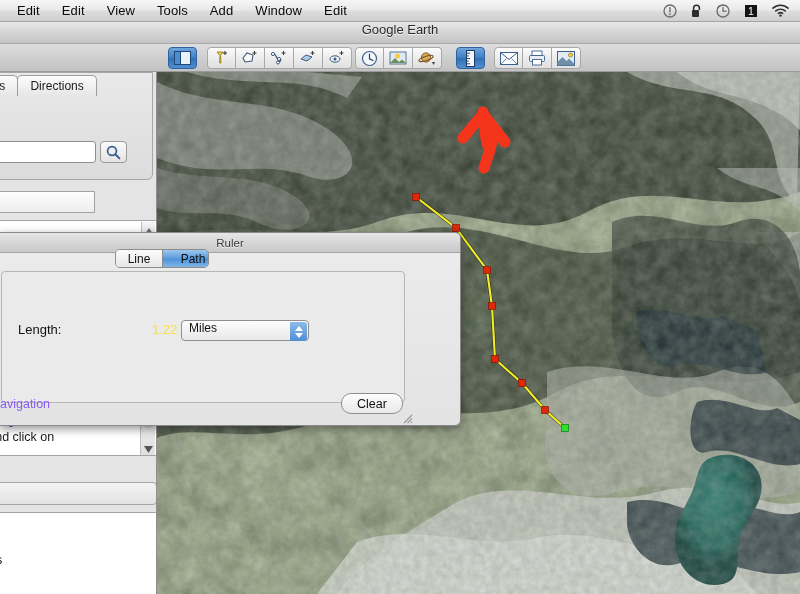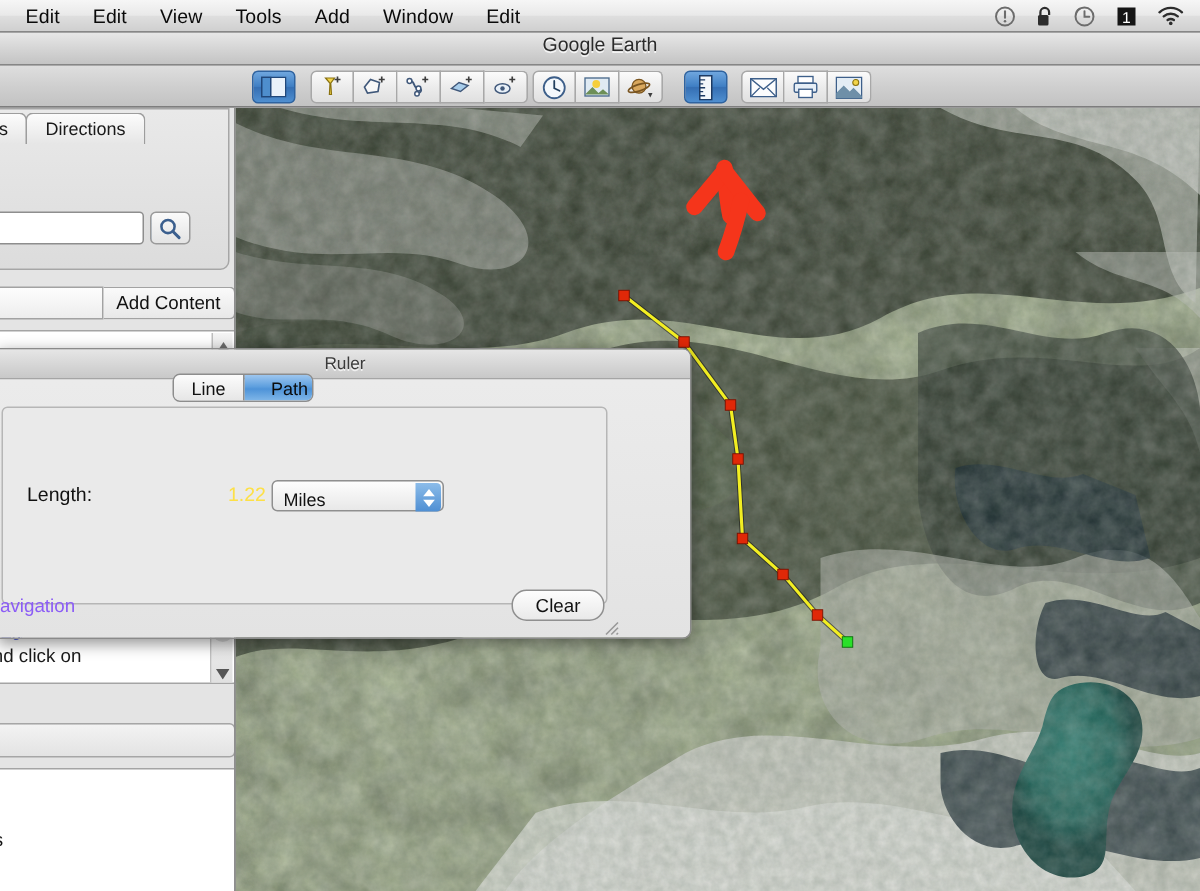--- a/index.html
+++ b/index.html
@@ -176,23 +176,23 @@
   }
   .seg.sel {
     background: linear-gradient(to bottom,#9dc6ef 0%,#5fa0df 45%,#4e93d8 55%,#7fb6e8 100%);
     color: #0b0b0b;
   }
   .seg + .seg { border-left: 1px solid #8d8d8d; padding-left: 15px; }
 
   .length-label { position: absolute; left: 18px; top: 322px; font-size: 13px; color: #111; }
   .length-value { position: absolute; left: 152px; top: 322px; font-size: 13px; color: #fde047; }
   .unit-popup {
-    position: absolute; left: 181px; top: 320px; width: 115px; height: 21px;
+    position: absolute; left: 181px; top: 320px; width: 128px; height: 21px;
     background: linear-gradient(to bottom,#fdfdfd,#e8e8e8);
-    border: 1px solid #8f8f8f; border-radius: 4px; display: flex; align-items: flex-end;
+    border: 1px solid #8f8f8f; border-radius: 4px; display: flex; align-items: flex-start;
   }
   .unit-popup span { font-size: 12px; color: #111; padding-left: 7px; }
   .unit-arrows {
     position: absolute; right: 1px; top: 1px; width: 17px; height: 19px;
     background: linear-gradient(to bottom,#8cbce9,#4f8fd3);
     border-radius: 0 3px 3px 0; display: flex; flex-direction: column;
     align-items: center; justify-content: center; gap: 2px;
   }
 
   .nav-text { position: absolute; left: 0px; top: 397px; font-size: 12.5px; color: #8b5cf6; white-space: nowrap; }
@@ -319,23 +319,20 @@
           <svg width="15" height="15" viewBox="0 0 15 15">
             <circle cx="6" cy="6" r="4.4" fill="none" stroke="#3b5f8e" stroke-width="1.7"></circle>
             <line x1="9.3" y1="9.3" x2="13.4" y2="13.4" stroke="#3b5f8e" stroke-width="2" stroke-linecap="round"></line>
           </svg>
         </div>
       </div>
     </div>
 
     <div class="addcontent-row">
       <div class="places-field"></div>
-      <div class="addcontent-btn">
-        <span>Add Content</span>
-      </div>
     </div>
 
     <div class="places-list">
       <div class="scroll-up">
         <svg width="8" height="6" viewBox="0 0 8 6">
           <polygon points="4,0 8,6 0,6" fill="#6b6b6b"></polygon>
         </svg>
       </div>
     </div>
 

